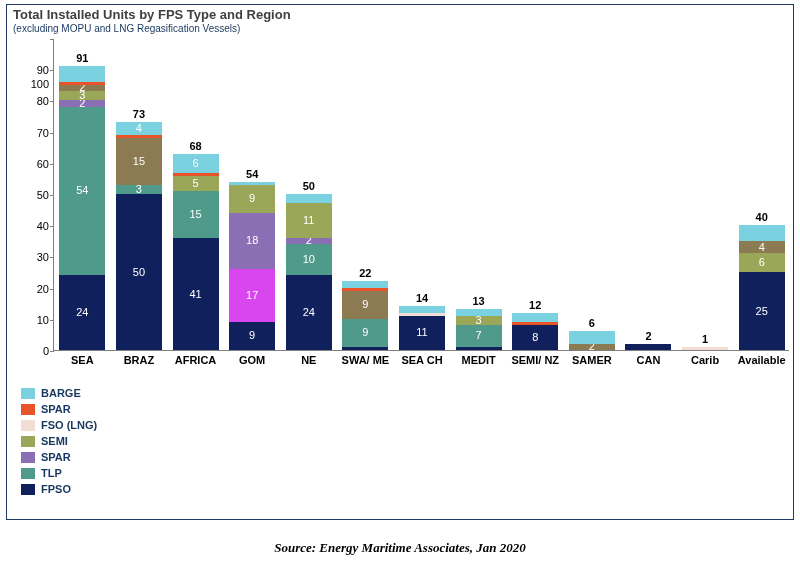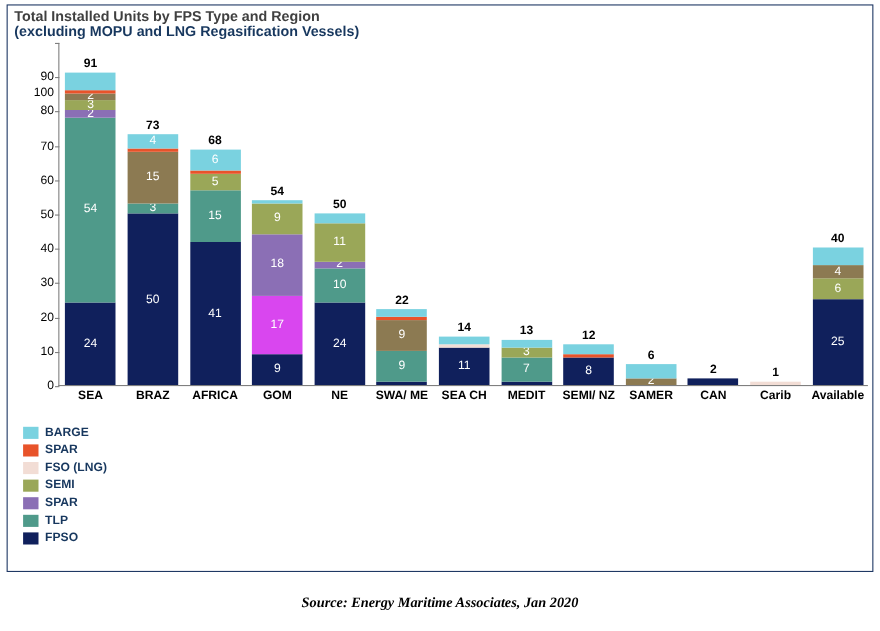--- a/index.html
+++ b/index.html
@@ -39,22 +39,22 @@
     box-sizing: border-box;
   }
   .title-main {
     font-size: 13px;
     font-weight: bold;
     color: #404040;
     line-height: 15px;
     white-space: nowrap;
   }
   .title-sub {
-    font-size: 13px;
-    font-weight: bold;
+    font-size: 10px;
+    font-weight: normal;
     color: #17375e;
     line-height: 13px;
     white-space: nowrap;
   }
   
   .plot {
     position: absolute;
     left: 46px;
     top: 34px;
     width: 736px;
@@ -234,21 +234,21 @@
               <span class="seg-label" style="color: rgb(255, 255, 255);">15</span>
             </div>
             <div class="seg" style="height: 3.12px; background: rgb(232, 83, 42);"></div>
             <div class="seg" style="height: 12.48px; background: rgb(122, 210, 224);">
               <span class="seg-label" style="color: rgb(255, 255, 255);">4</span>
             </div>
             <div class="total">73</div>
             <div class="xlab">BRAZ</div>
           </div>
           <div class="col" style="width: 46px; left: 118.538px;">
-            <div class="seg" style="height: 130px; background: rgb(16, 32, 92);">
+            <div class="seg" style="height: 112px; background: rgb(16, 32, 92);">
               <span class="seg-label" style="color: rgb(255, 255, 255);">41</span>
             </div>
             <div class="seg" style="height: 46.8px; background: rgb(79, 154, 138);">
               <span class="seg-label" style="color: rgb(255, 255, 255);">15</span>
             </div>
             <div class="seg" style="height: 15.6px; background: rgb(154, 167, 88);">
               <span class="seg-label" style="color: rgb(255, 255, 255);">5</span>
             </div>
             <div class="seg" style="height: 3.12px; background: rgb(232, 83, 42);"></div>
             <div class="seg" style="height: 18.72px; background: rgb(122, 210, 224);">

